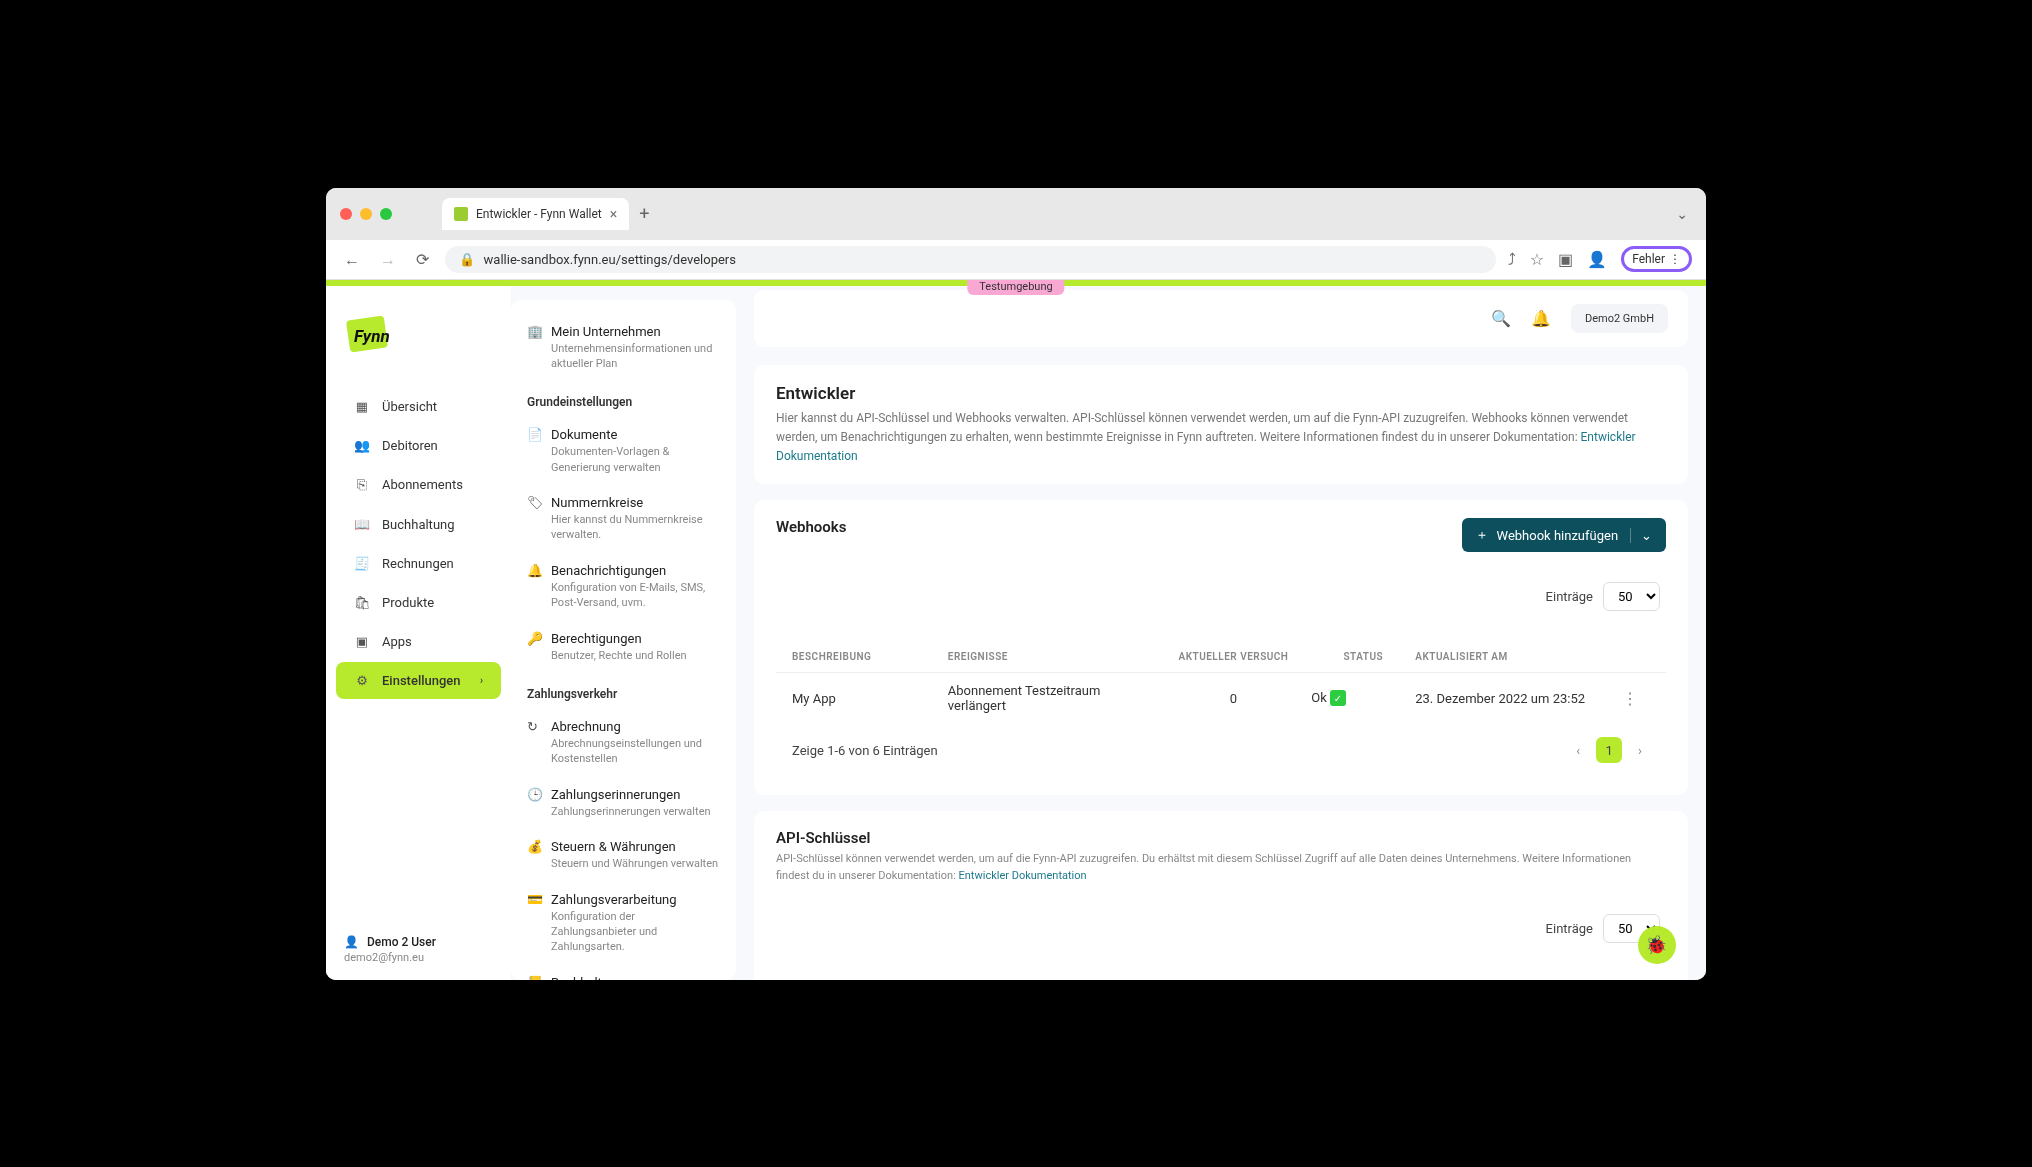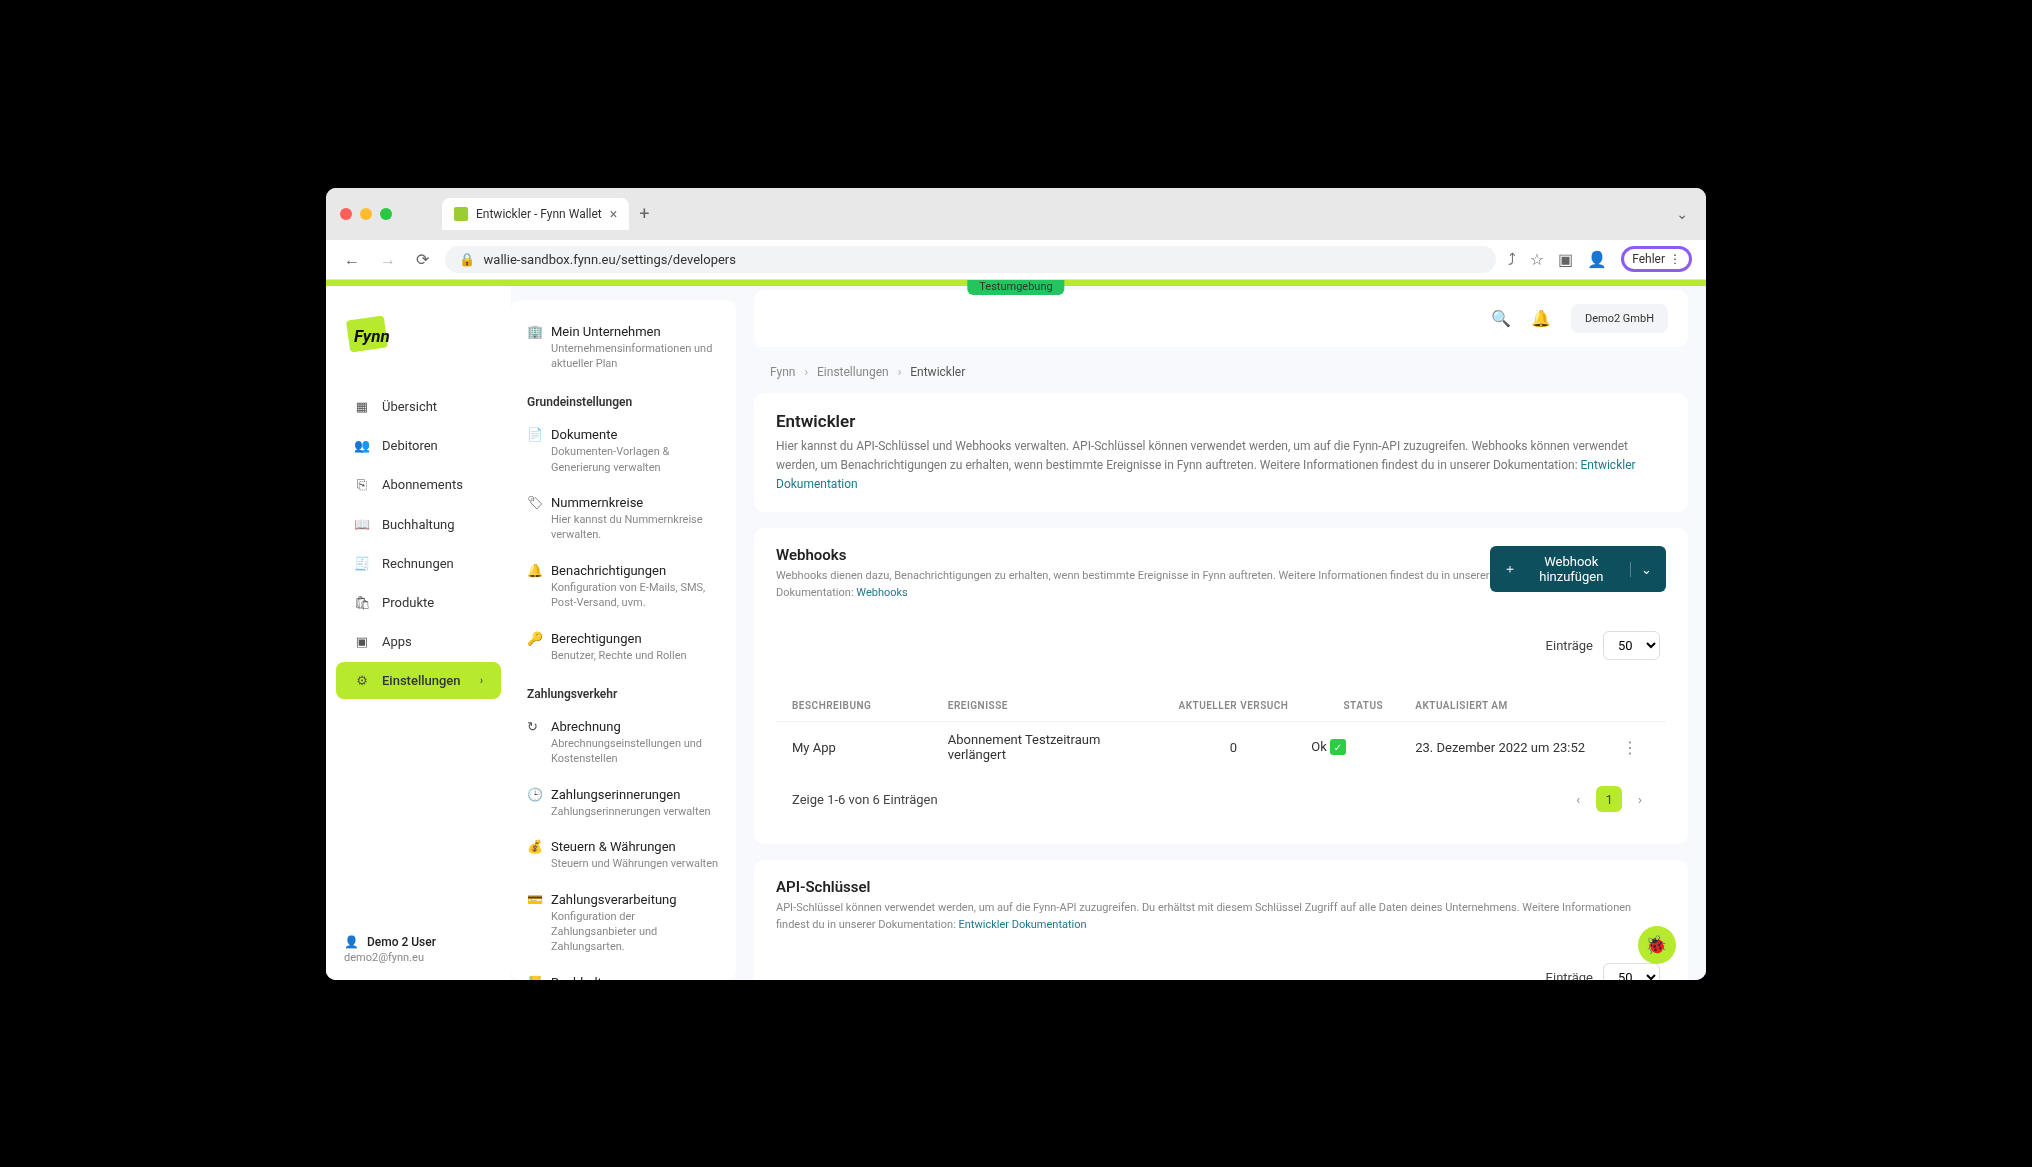--- a/index.html
+++ b/index.html
@@ -27,21 +27,21 @@
     .nav-arrow.disabled { color: #bbb; }
     .url-field { flex: 1; background: #f1f3f4; border-radius: 16px; padding: 6px 14px; display: flex; align-items: center; gap: 8px; font-size: 13px; color: #333; }
     .lock-icon { color: #666; }
     .url-actions { display: flex; gap: 14px; align-items: center; color: #666; font-size: 16px; }
     .errors-btn { border: 3px solid #8b5cf6; border-radius: 14px; padding: 3px 8px; font-size: 12px; display: flex; align-items: center; gap: 4px; color: #333; }
     
     
     .app { display: flex; height: 700px; background: #f8f9fc; position: relative; }
     
     .env-banner { position: absolute; top: 0; left: 0; right: 0; height: 6px; background: #b7ea2c; z-index: 5; }
-    .env-label { position: absolute; top: 0; left: 50%; transform: translateX(-50%); background: #22c55e; padding: 0px 12px 2px; border-radius: 0 0 6px 6px; font-size: 11px; color: #333; z-index: 6; }
+    .env-label { position: absolute; top: 0; left: 50%; transform: translateX(-50%); background: #f9a8d4; padding: 0px 12px 2px; border-radius: 0 0 6px 6px; font-size: 11px; color: #333; z-index: 6; }
     
     
     .sidebar-main { width: 185px; background: #fff; padding-top: 26px; display: flex; flex-direction: column; }
     .logo { padding: 10px 20px 30px; }
     .logo-img { width: 60px; height: 40px; position: relative; }
     .logo-bg { width: 38px; height: 32px; background: #b7ea2c; position: absolute; top: 2px; left: 2px; transform: rotate(-8deg); border-radius: 4px; }
     .logo-text { position: absolute; top: 10px; left: 8px; font-weight: 700; font-size: 17px; color: #111; font-style: italic; }
     
     .nav-list { flex: 1; }
     .nav-item { display: flex; align-items: center; gap: 12px; padding: 11px 18px; font-size: 13px; color: #333; cursor: pointer; border-radius: 8px; margin: 2px 10px; }
@@ -281,44 +281,33 @@
 
     <div class="main">
       <div class="topbar">
         <span class="icon-btn">🔍</span>
         <span class="icon-btn">🔔</span>
         <div class="account-btn">
           <span>Demo2 GmbH</span>
         </div>
       </div>
 
-      <div class="breadcrumb">
-        <span>Fynn</span>
-        <span class="bc-sep">›</span>
-        <span>Einstellungen</span>
-        <span class="bc-sep">›</span>
-        <span class="bc-current">Entwickler</span>
-      </div>
 
       <div class="card">
         <div class="page-title">Entwickler</div>
         <div class="page-desc">
           <span>Hier kannst du API-Schlüssel und Webhooks verwalten. API-Schlüssel können verwendet werden, um auf die Fynn-API zuzugreifen. Webhooks können verwendet werden, um Benachrichtigungen zu erhalten, wenn bestimmte Ereignisse in Fynn auftreten. Weitere Informationen findest du in unserer Dokumentation: </span>
           <a>Entwickler Dokumentation</a>
         </div>
       </div>
 
       <div class="card">
         <div class="section-head">
           <div>
             <div class="section-title">Webhooks</div>
-            <div class="section-desc">
-              <span>Webhooks dienen dazu, Benachrichtigungen zu erhalten, wenn bestimmte Ereignisse in Fynn auftreten. Weitere Informationen findest du in unserer Dokumentation: </span>
-              <a>Webhooks</a>
-            </div>
           </div>
           <button class="add-btn">
             <span>＋</span>
             <span>Webhook hinzufügen</span>
             <span class="chev">⌄</span>
           </button>
         </div>
 
         <div class="entries-row">
           <span>Einträge</span>

